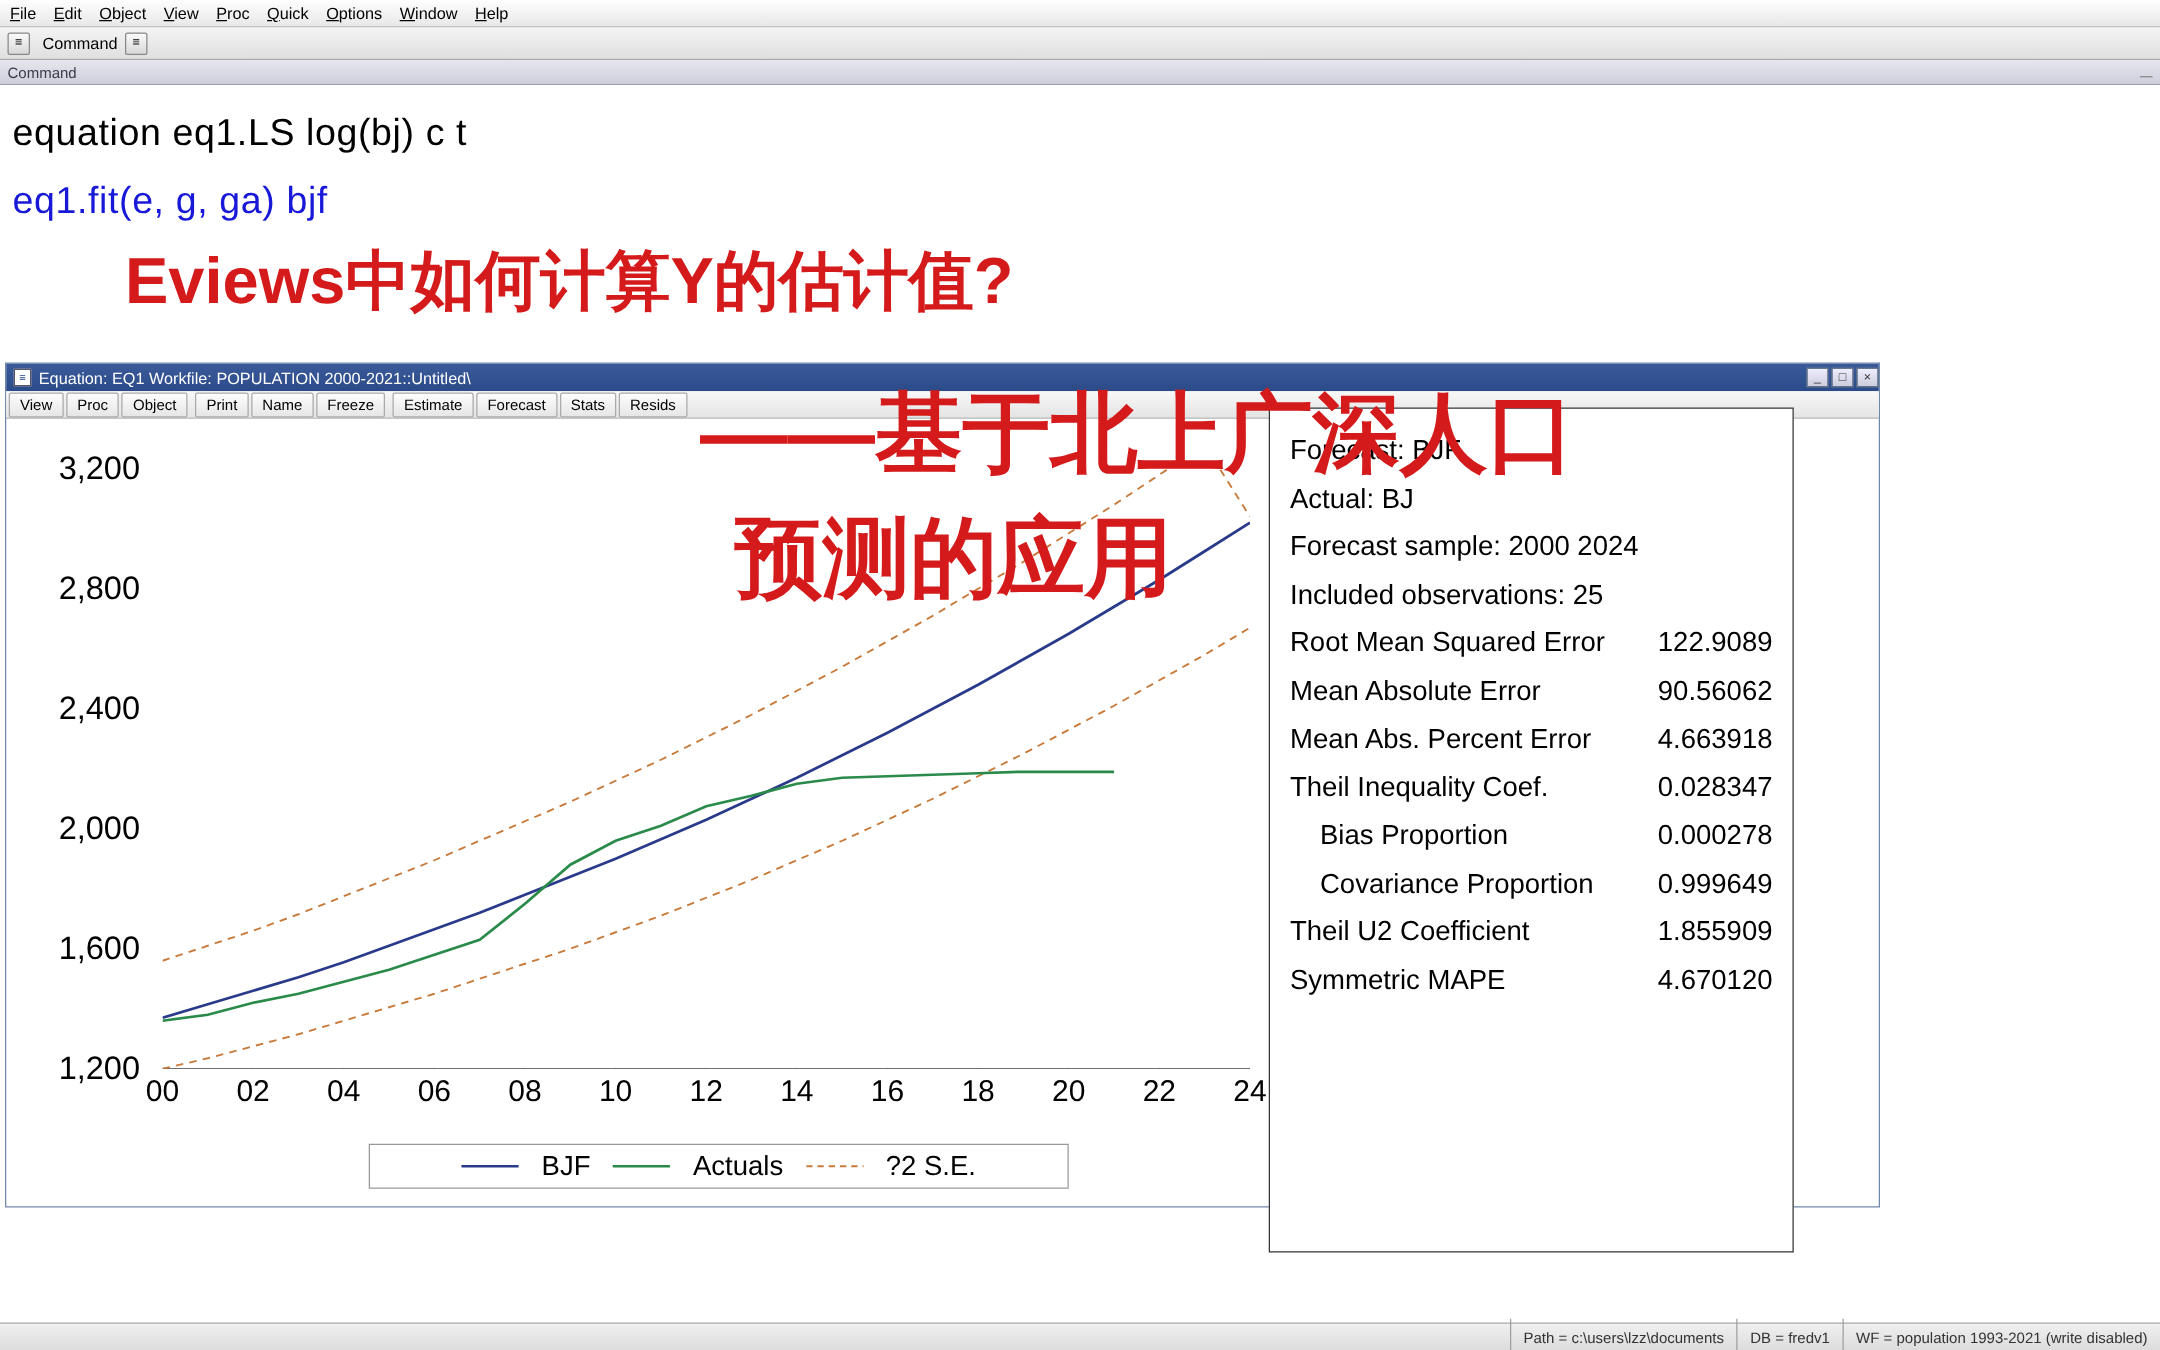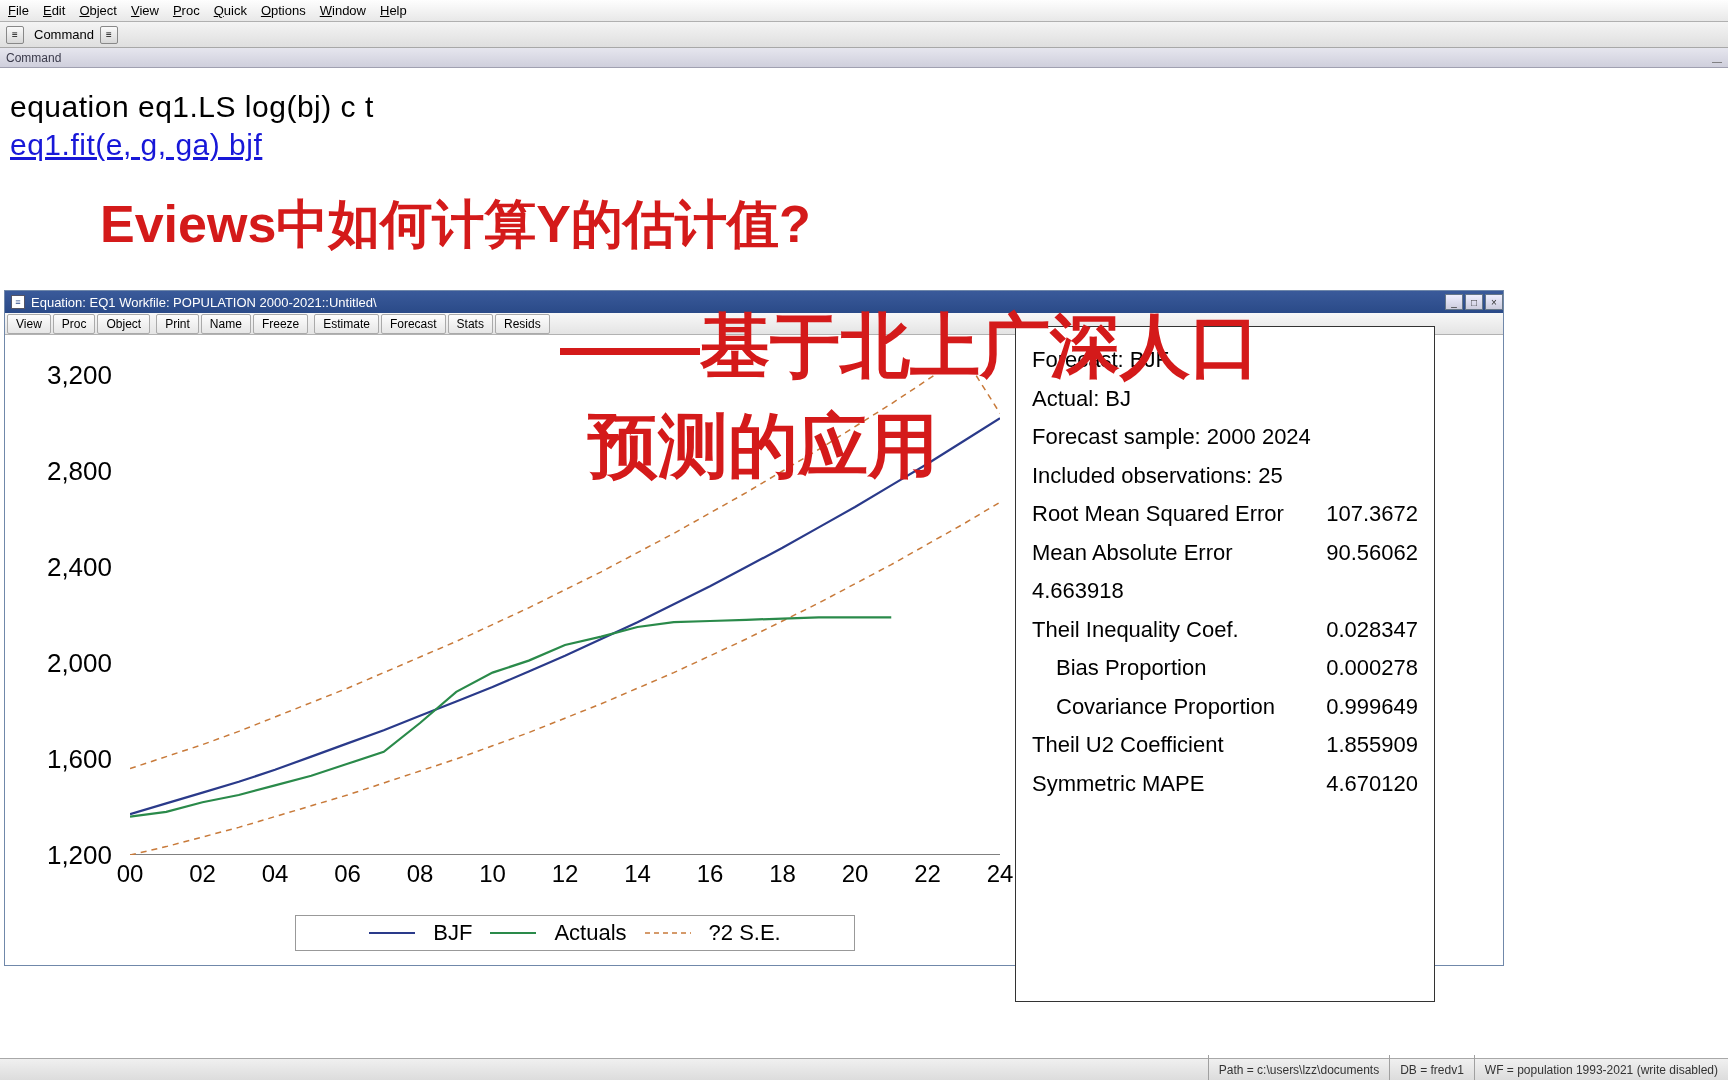--- a/index.html
+++ b/index.html
@@ -11,21 +11,21 @@
 
 .toolbar { height:26px; background:linear-gradient(#f4f4f4,#dfdfdf); border-bottom:1px solid #a8a8a8; display:flex; align-items:center; padding-left:6px; }
 .tb-btn { width:18px; height:18px; background:linear-gradient(#fafafa,#d8d8d8); border:1px solid #888; border-radius:2px; display:flex; align-items:center; justify-content:center; margin-right:4px; font-size:10px; }
 .tb-label { font-size:13px; margin:0 6px; }
 
 .cmdlabel { height:20px; background:linear-gradient(#e6e6ee,#cfcfdc); border-bottom:1px solid #a0a0b0; font-size:12px; color:#3a3a4a; padding-left:6px; line-height:20px; position:relative; }
 .cmdlabel .mini { position:absolute; right:6px; top:4px; font-size:10px; color:#666; }
 
 .editor { padding:6px 10px; font-family:Arial,sans-serif; }
 .editor .line1 { font-size:30px; color:#000; font-weight:400; letter-spacing:0.5px;margin-top:16px; }
-.editor .line2 { font-size:30px; color:#1818d8; font-weight:400; margin-top:4px; letter-spacing:0.5px;text-decoration:underline; }
+.editor .line2 { font-size:30px; color:#1818d8; font-weight:400; margin-top:20px; letter-spacing:0.5px; }
 
 .overlay1 { position:absolute; left:100px; top:190px; font-size:52px; font-weight:700; color:#d41a1a; z-index:40; white-space:nowrap;text-align:right; }
 .overlay2 { position:absolute; left:560px; top:300px; font-size:70px; font-weight:700; color:#d41a1a; z-index:40; white-space:nowrap; }
 .overlay3 { position:absolute; left:588px; top:400px; font-size:70px; font-weight:700; color:#d41a1a; z-index:40; white-space:nowrap; }
 
 .eqwin { position:absolute; left:4px; top:290px; width:1500px; border:1px solid #7088aa; background:#fff; z-index:20; }
 .eqtitle { height:22px; background:linear-gradient(#3a5a9a,#2a4a88); color:#fff; font-size:13px; display:flex; align-items:center; padding-left:6px; }
 .eqtitle .icon { width:14px; height:14px; background:#fff; border:1px solid #556; margin-right:6px; display:flex; align-items:center; justify-content:center; color:#2a4a88; font-size:9px; font-weight:bold; }
 .eqtitle .winbtns { margin-left:auto; display:flex; }
 .eqtitle .winbtns span { width:18px; height:16px; background:linear-gradient(#eef,#ccd); border:1px solid #678; margin-left:2px; display:flex; align-items:center; justify-content:center; color:#333; font-size:10px; }
@@ -172,27 +172,28 @@
       </div>
     </div>
 
     <div class="statbox" id="statbox">
         <div>Forecast: BJF</div>
         <div>Actual: BJ</div>
         <div>Forecast sample: 2000 2024</div>
         <div>Included observations: 25</div>
         <div class="statrow">
           <span>Root Mean Squared Error</span>
-          <span>107.3672</span>
+          <span>122.9089</span>
         </div>
         <div class="statrow">
           <span>Mean Absolute Error</span>
           <span>90.56062</span>
         </div>
         <div class="statrow">
+          <span>Mean Abs. Percent Error</span>
           <span>4.663918</span>
         </div>
         <div class="statrow">
           <span>Theil Inequality Coef.</span>
           <span>0.028347</span>
         </div>
         <div class="statrow indent">
           <span>Bias Proportion</span>
           <span>0.000278</span>
         </div>

